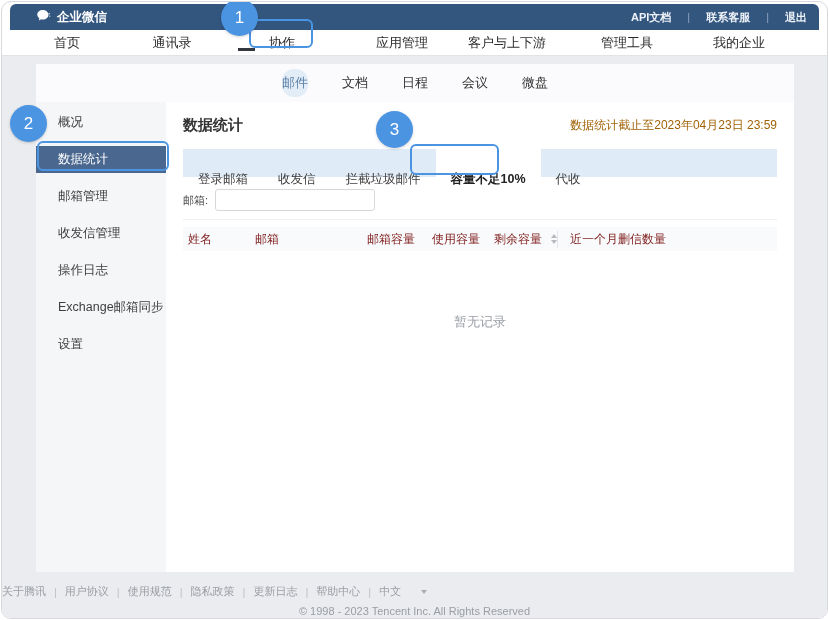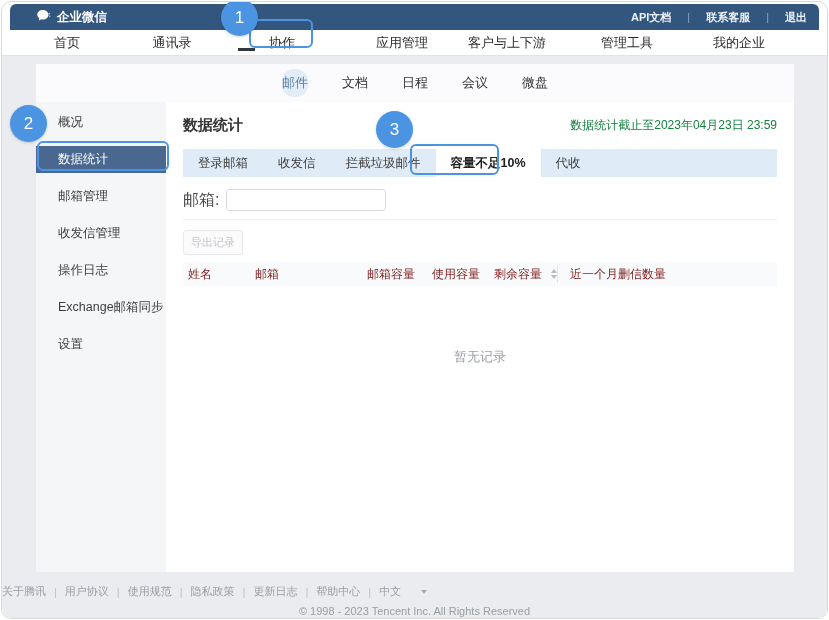--- a/index.html
+++ b/index.html
@@ -40,28 +40,28 @@
   
   .sidebar { width: 130px; background: #F5F6F8; padding-top: 2px; flex: none; }
   .side-item { height: 37px; display: flex; align-items: center; padding-left: 22px;
     font-size: 12.5px; color: #3E3E3E; cursor: pointer; white-space: nowrap; }
   .side-item.active { height: 27px; margin: 5px 0; background: #4A678F; color: #fff; }
 
   
   .main { flex: 1; background: #fff; padding: 0 17px; }
   .title-row { margin-top: 8px; height: 30px; display: flex; align-items: center; justify-content: space-between; }
   .page-title { font-size: 15px; font-weight: bold; color: #333; }
-  .deadline { font-size: 12px; color: #15803d; }
+  .deadline { font-size: 12px; color: #a16207; }
 
   .tabbar { margin-top: 9px; height: 28px; background: #DFEBF7; display: flex; }
-  .tab { padding: 0 15px; line-height: 28px; font-size: 12.5px; color: #3C3C3C; cursor: pointer; }
+  .tab { padding: 16px 15px; line-height: 28px; font-size: 12.5px; color: #3C3C3C; cursor: pointer; }
   .tab.active { background: #fff; font-weight: bold; color: #222; }
 
   .filter-row { margin-top: 10px; height: 26px; display: flex; align-items: center; gap: 7px; }
-  .filter-label { font-size: 16px; color: #4A4A4A; }
+  .filter-label { font-size: 11px; color: #4A4A4A; }
   .filter-input { width: 160px; height: 22px; border: 1px solid #D6D8DB; border-radius: 3px;
     font-size: 12px; padding: 0 6px; outline: none; color: #333; }
 
   .divider { margin-top: 6px; border-top: 1px solid #EEEFF1; }
 
   .export-row { margin-top: 10px; }
   .export-btn { font-size: 11px; color: #C3C6CB; background: #FBFBFC; border: 1px solid #E8E9EB;
     border-radius: 3px; padding: 4px 7px; cursor: not-allowed; }
 
   .table-header { margin-top: 7px; height: 24px; background: #F9FAFB; display: flex;
@@ -178,23 +178,20 @@
             <span class="tab">代收</span>
           </div>
 
           <div class="filter-row">
             <span class="filter-label">邮箱:</span>
             <input class="filter-input" type="text" value="" style="">
           </div>
 
           <div class="divider"></div>
 
-          <div class="export-row">
-            <button class="export-btn">导出记录</button>
-          </div>
 
           <div class="table-header">
             <span class="col col-name">姓名</span>
             <span class="col col-mail">邮箱</span>
             <span class="col col-cap">邮箱容量</span>
             <span class="col col-used">使用容量</span>
             <span class="col col-left">
               <span>剩余容量</span>
               <span class="sort-icon">
                 <span class="tri-up"></span>

